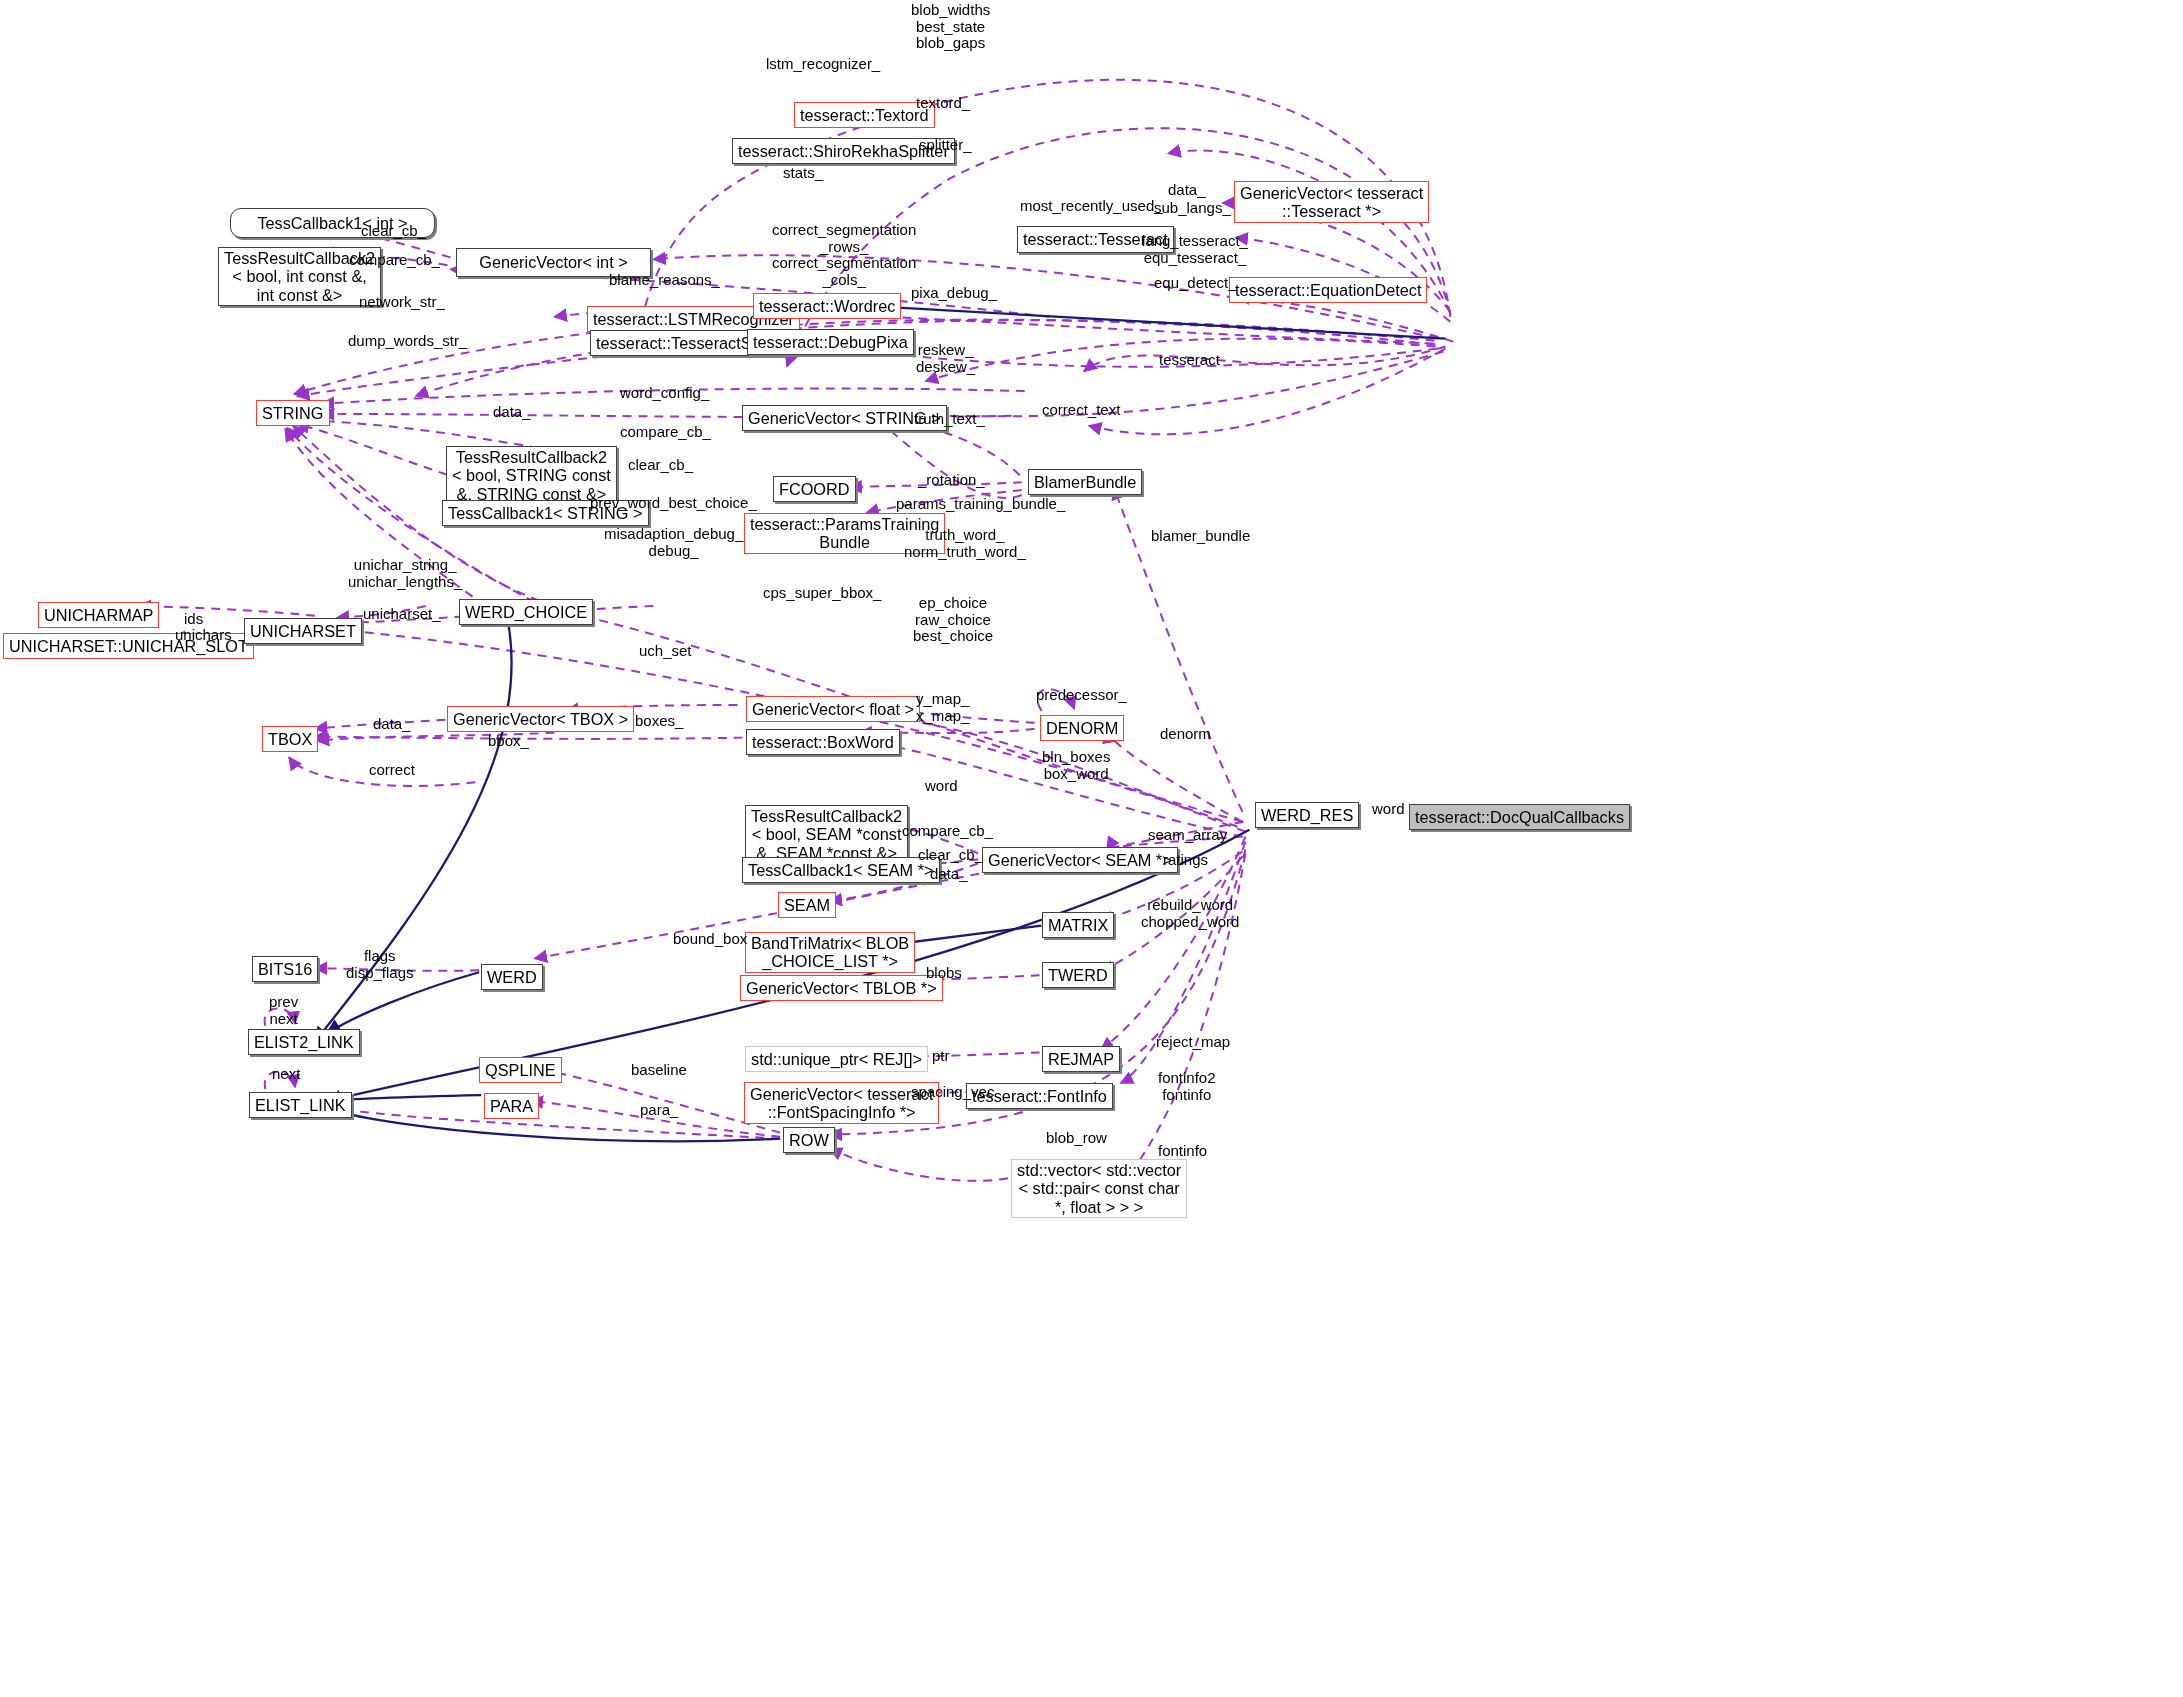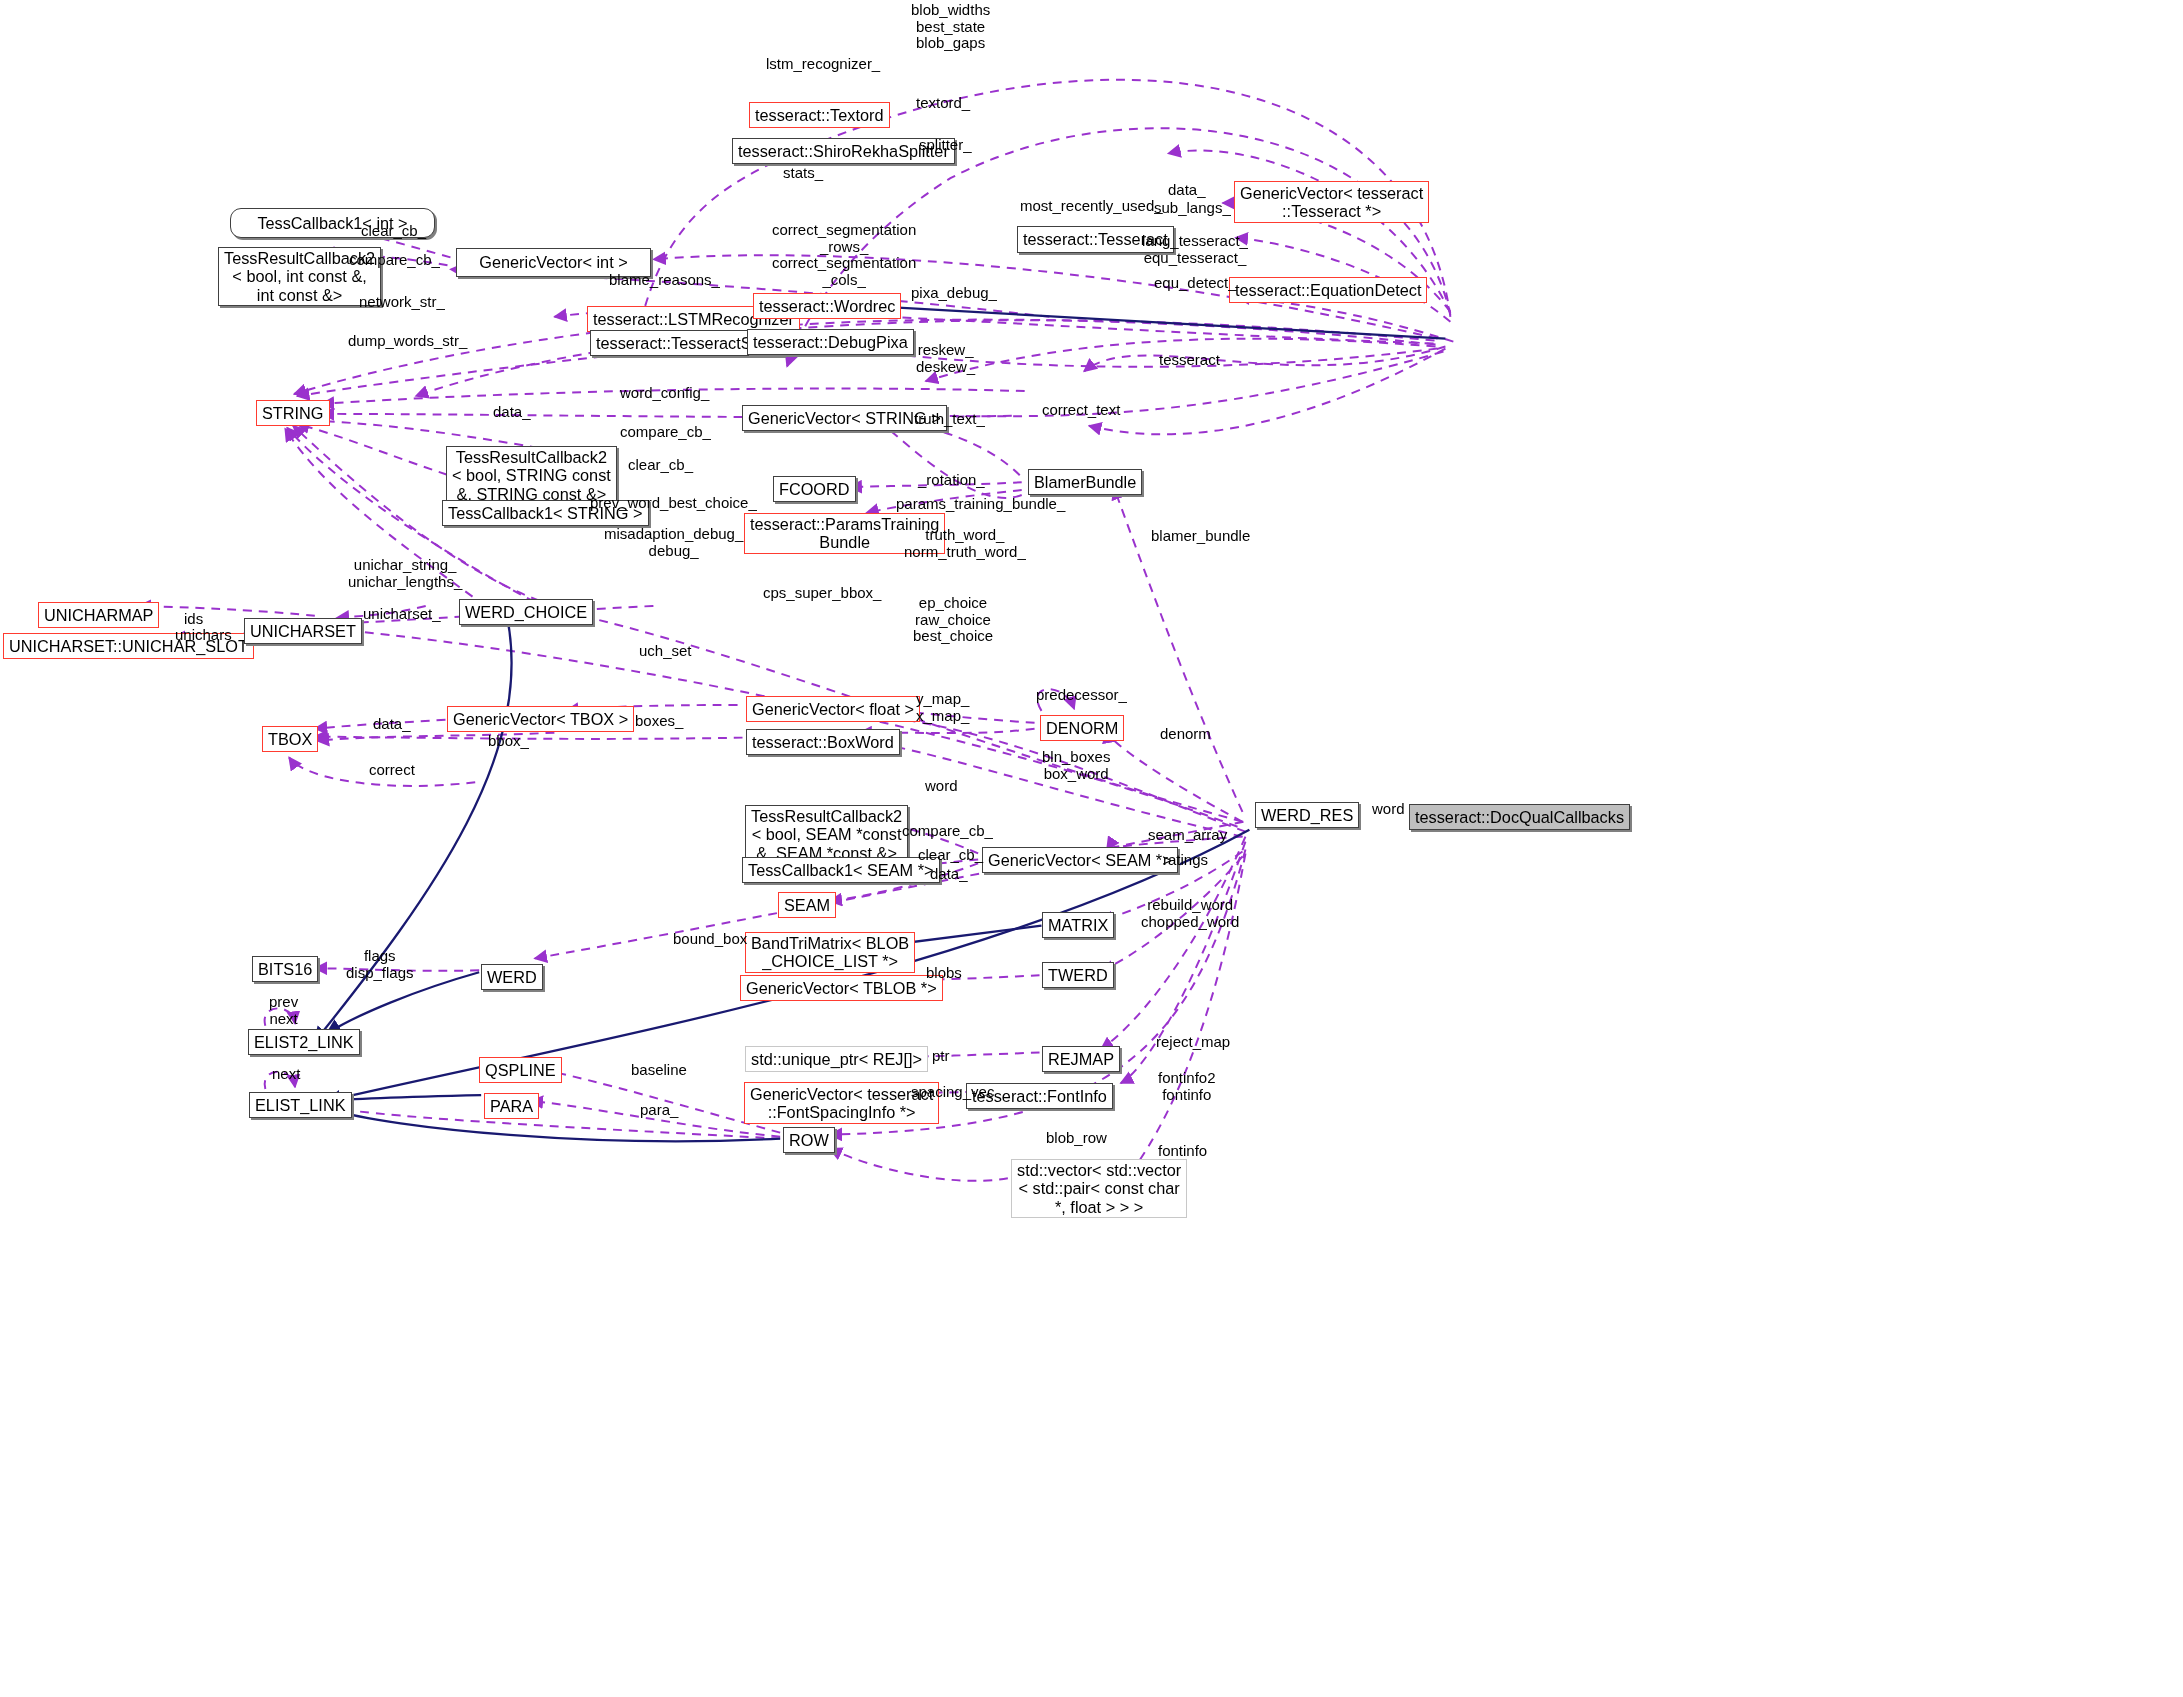--- a/index.html
+++ b/index.html
@@ -146,21 +146,21 @@
       <path d="M788,1150 C600,1160 400,1140 330,1120"></path>
     </g>
   </svg>
 
   <div id="nodes-layer">
       <div class="node black" style="left: 230px; top: 208px; min-width: 205px; min-height: 30px; border-radius: 11px;">TessCallback1&lt; int &gt;</div>
       <div class="node black" style="left: 218px; top: 247px; min-width: 135px; min-height: 54px;">TessResultCallback2
 &lt; bool, int const &amp;,
  int const &amp;&gt;</div>
       <div class="node black" style="left: 456px; top: 248px; min-width: 195px; min-height: 29px;">GenericVector&lt; int &gt;</div>
-      <div class="node red" style="left: 749px; top: 102px; min-width: 109px; min-height: 26px;">tesseract::Textord</div>
+      <div class="node red" style="left: 794px; top: 102px; min-width: 109px; min-height: 26px;">tesseract::Textord</div>
       <div class="node black" style="left: 732px; top: 138px; min-width: 139px; min-height: 26px;">tesseract::ShiroRekhaSplitter</div>
       <div class="node black" style="left: 1017px; top: 226px; min-width: 138px; min-height: 27px;">tesseract::Tesseract</div>
       <div class="node red" style="left: 1234px; top: 181px; min-width: 123px; min-height: 42px;">GenericVector&lt; tesseract
 ::Tesseract *&gt;</div>
       <div class="node red" style="left: 1229px; top: 277px; min-width: 130px; min-height: 26px;">tesseract::EquationDetect</div>
       <div class="node red" style="left: 587px; top: 306px; min-width: 137px; min-height: 26px;">tesseract::LSTMRecognizer</div>
       <div class="node black" style="left: 590px; top: 330px; min-width: 131px; min-height: 26px;">tesseract::TesseractStats</div>
       <div class="node red" style="left: 753px; top: 293px; min-width: 113px; min-height: 26px;">tesseract::Wordrec</div>
       <div class="node black" style="left: 747px; top: 329px; min-width: 117px; min-height: 26px;">tesseract::DebugPixa</div>
       <div class="node red" style="left: 256px; top: 400px; min-width: 61px; min-height: 26px;">STRING</div>

